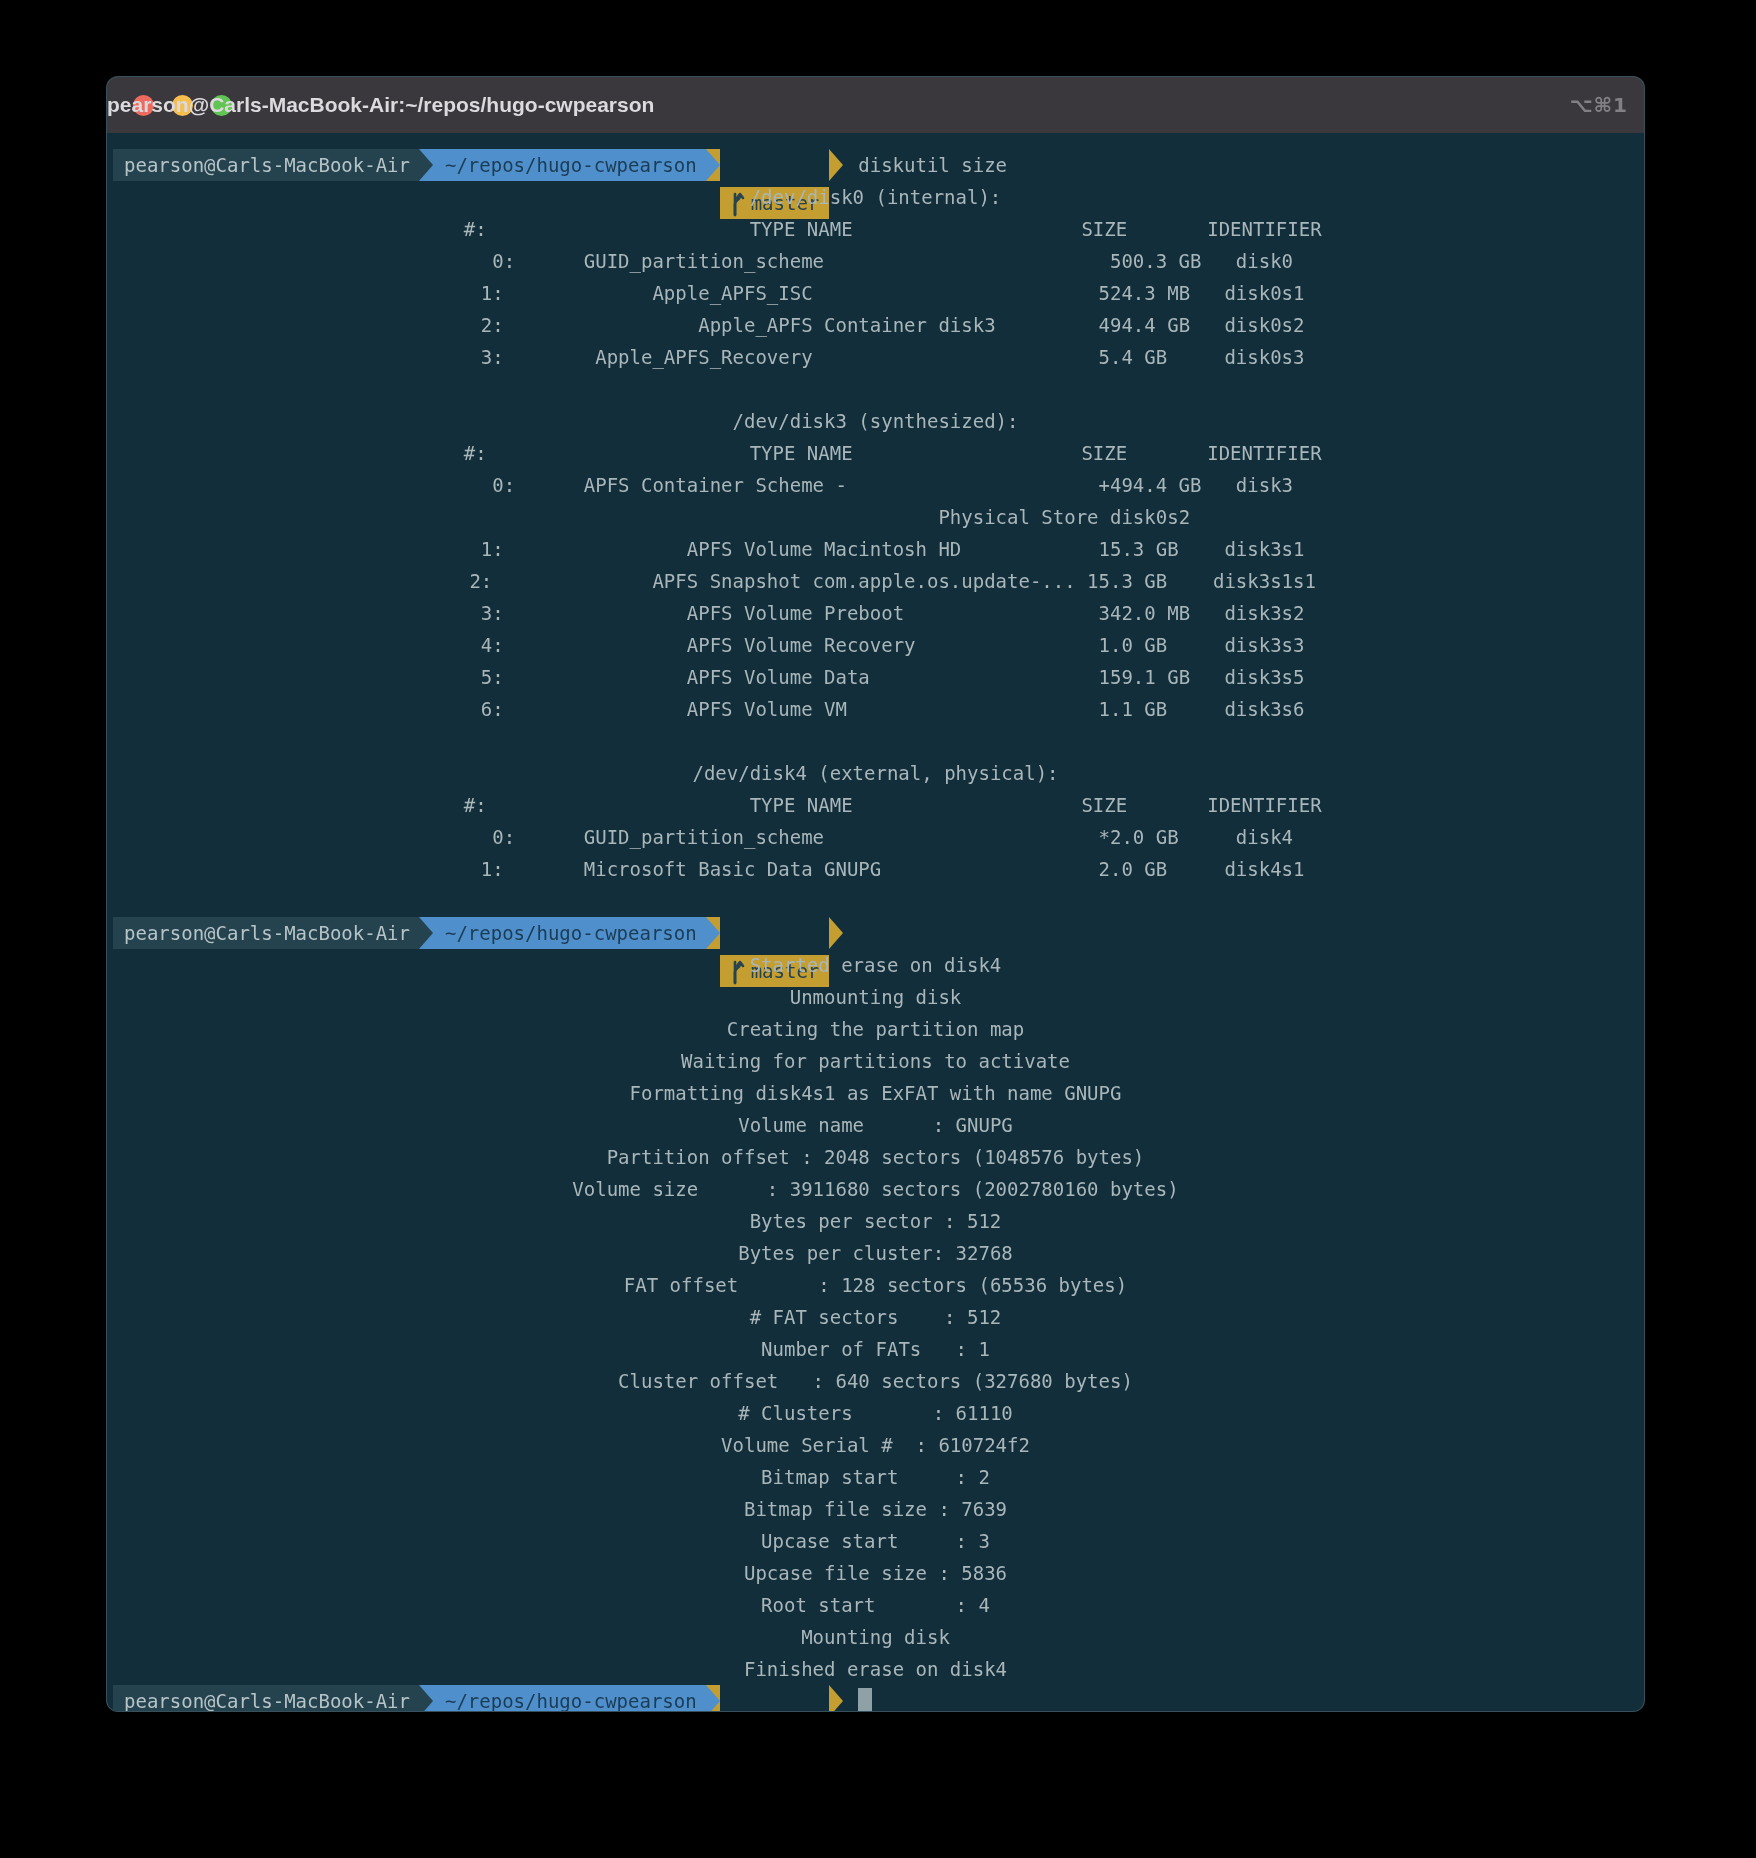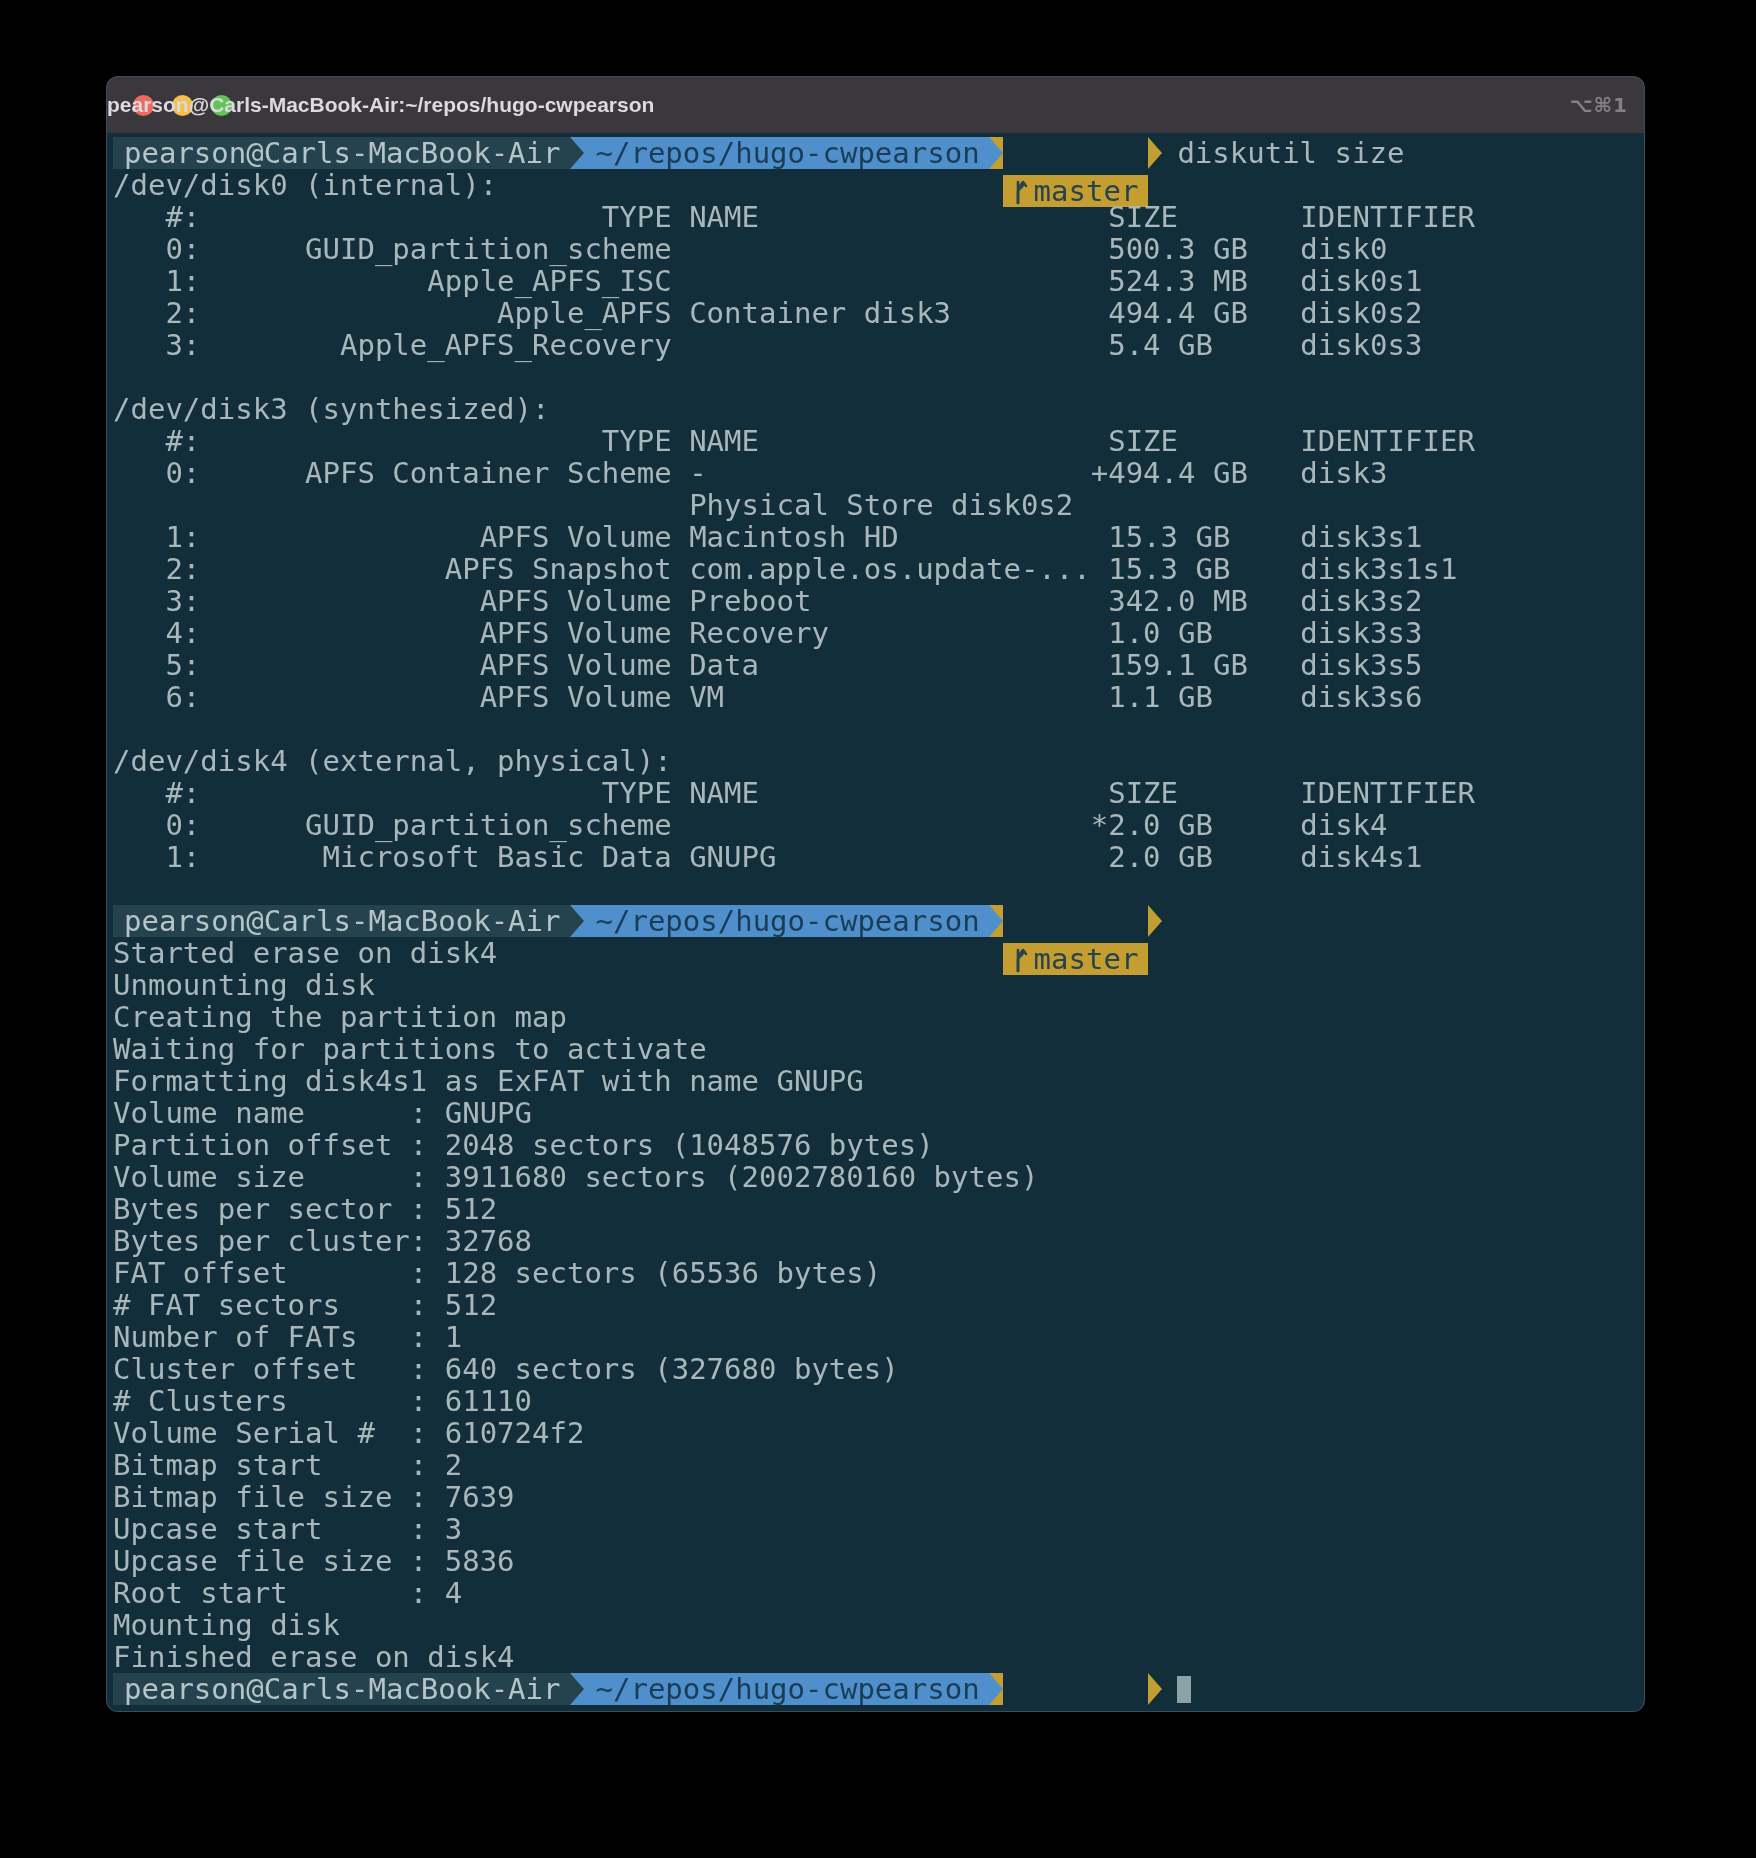--- a/index.html
+++ b/index.html
@@ -46,23 +46,24 @@
     font-family:"Liberation Sans","DejaVu Sans",sans-serif;
     font-weight:700;font-size:21px;color:var(--title-text);
   }
   .badge{
     position:absolute;right:16px;top:0;height:56px;display:flex;align-items:center;
     font-family:"DejaVu Sans",sans-serif;font-weight:700;
     font-size:20px;color:var(--badge-text);letter-spacing:1px;
   }
 
   .terminal-body{
-    padding:4px 6px 12px 6px;
-    font-size:29px;line-height:var(--line-h);
+    padding:16px 6px 12px 6px;
+    font-size:19px;line-height:var(--line-h);
     color:var(--output-text);
+    text-align:center;
   }
   pre{
     font:inherit;color:inherit;white-space:pre;margin:0;
   }
   pre.trailing-blank{margin-bottom:var(--line-h);}
 
   .prompt-line{display:flex;align-items:stretch;height:var(--line-h);white-space:pre;}
   .seg{display:inline-flex;align-items:center;height:var(--line-h);}
   .seg.host{background:var(--host-bg);color:var(--host-text);padding:0 9px 0 11px;}
   .seg.path{background:var(--path-bg);color:var(--path-text);padding:0 9px 0 12px;}

